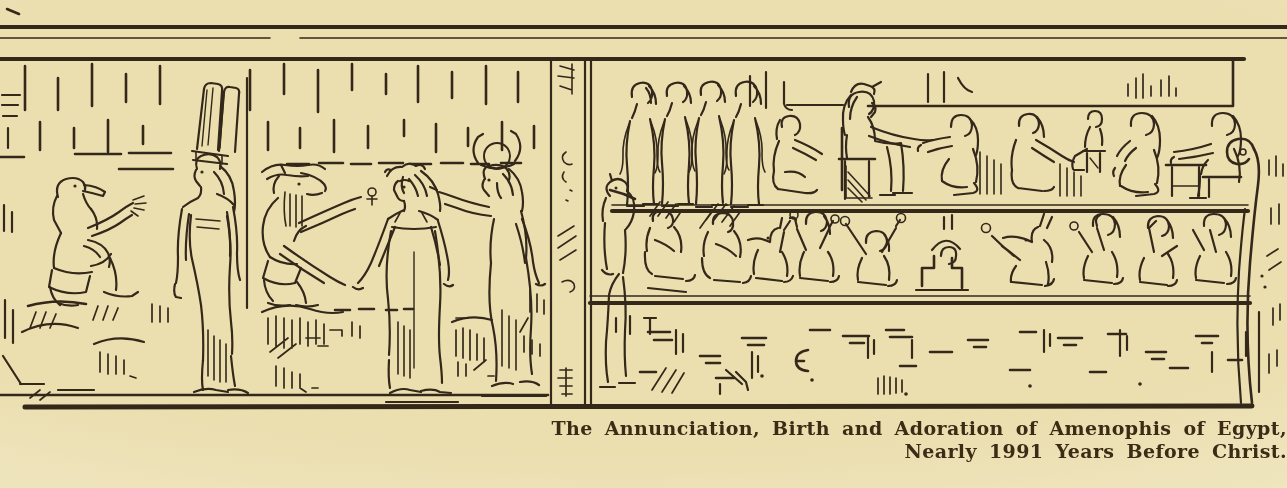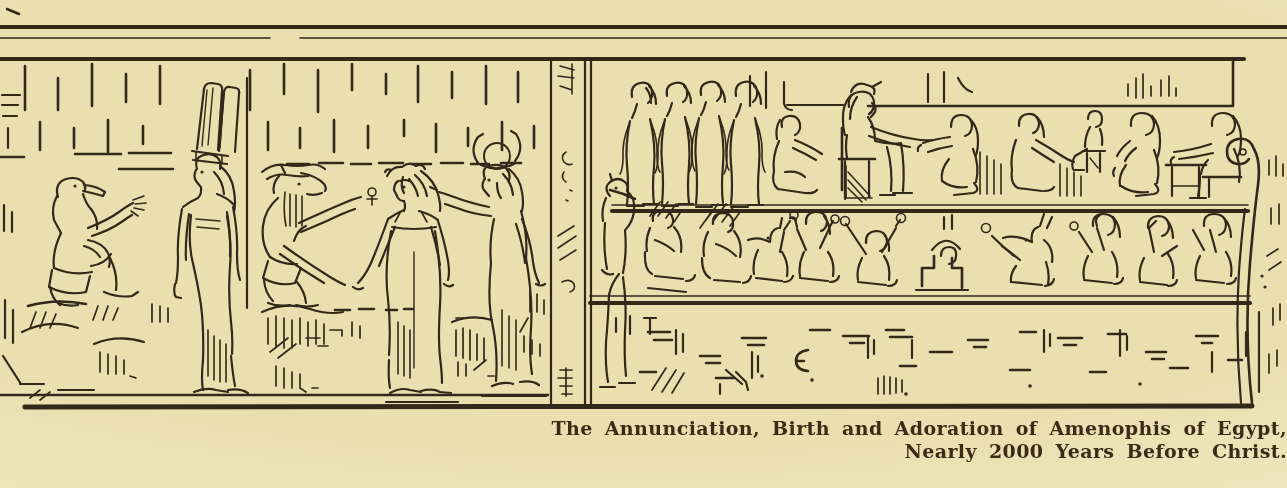--- a/index.html
+++ b/index.html
@@ -299,15 +299,15 @@
       <path class="w2" d="M1241 403q-6 -66 -2 -132q3 -40 6 -62"></path>
       <path class="h" d="M1269 160v15 M1276 156v20 M1283 164v12 M1271 208v16 M1279 204v20 M1267 256l11 -7 M1269 270l12 -8 M1273 308v17 M1280 304v16 M1269 354v19 M1277 350v16"></path>
       <circle class="f" cx="1262" cy="276" r="1.6"></circle>
       <circle class="f" cx="1265" cy="287" r="1.6"></circle>
       <path class="w2" d="M1259 312v80"></path>
     </g>
   </svg>
 
   <figcaption class="caption">
     <div>The Annunciation, Birth and Adoration of Amenophis of Egypt,</div>
-    <div>Nearly 2000 Years Before Christ.</div>
+    <div>Nearly 1991 Years Before Christ.</div>
   </figcaption>
 </div>
 
 </body></html>

